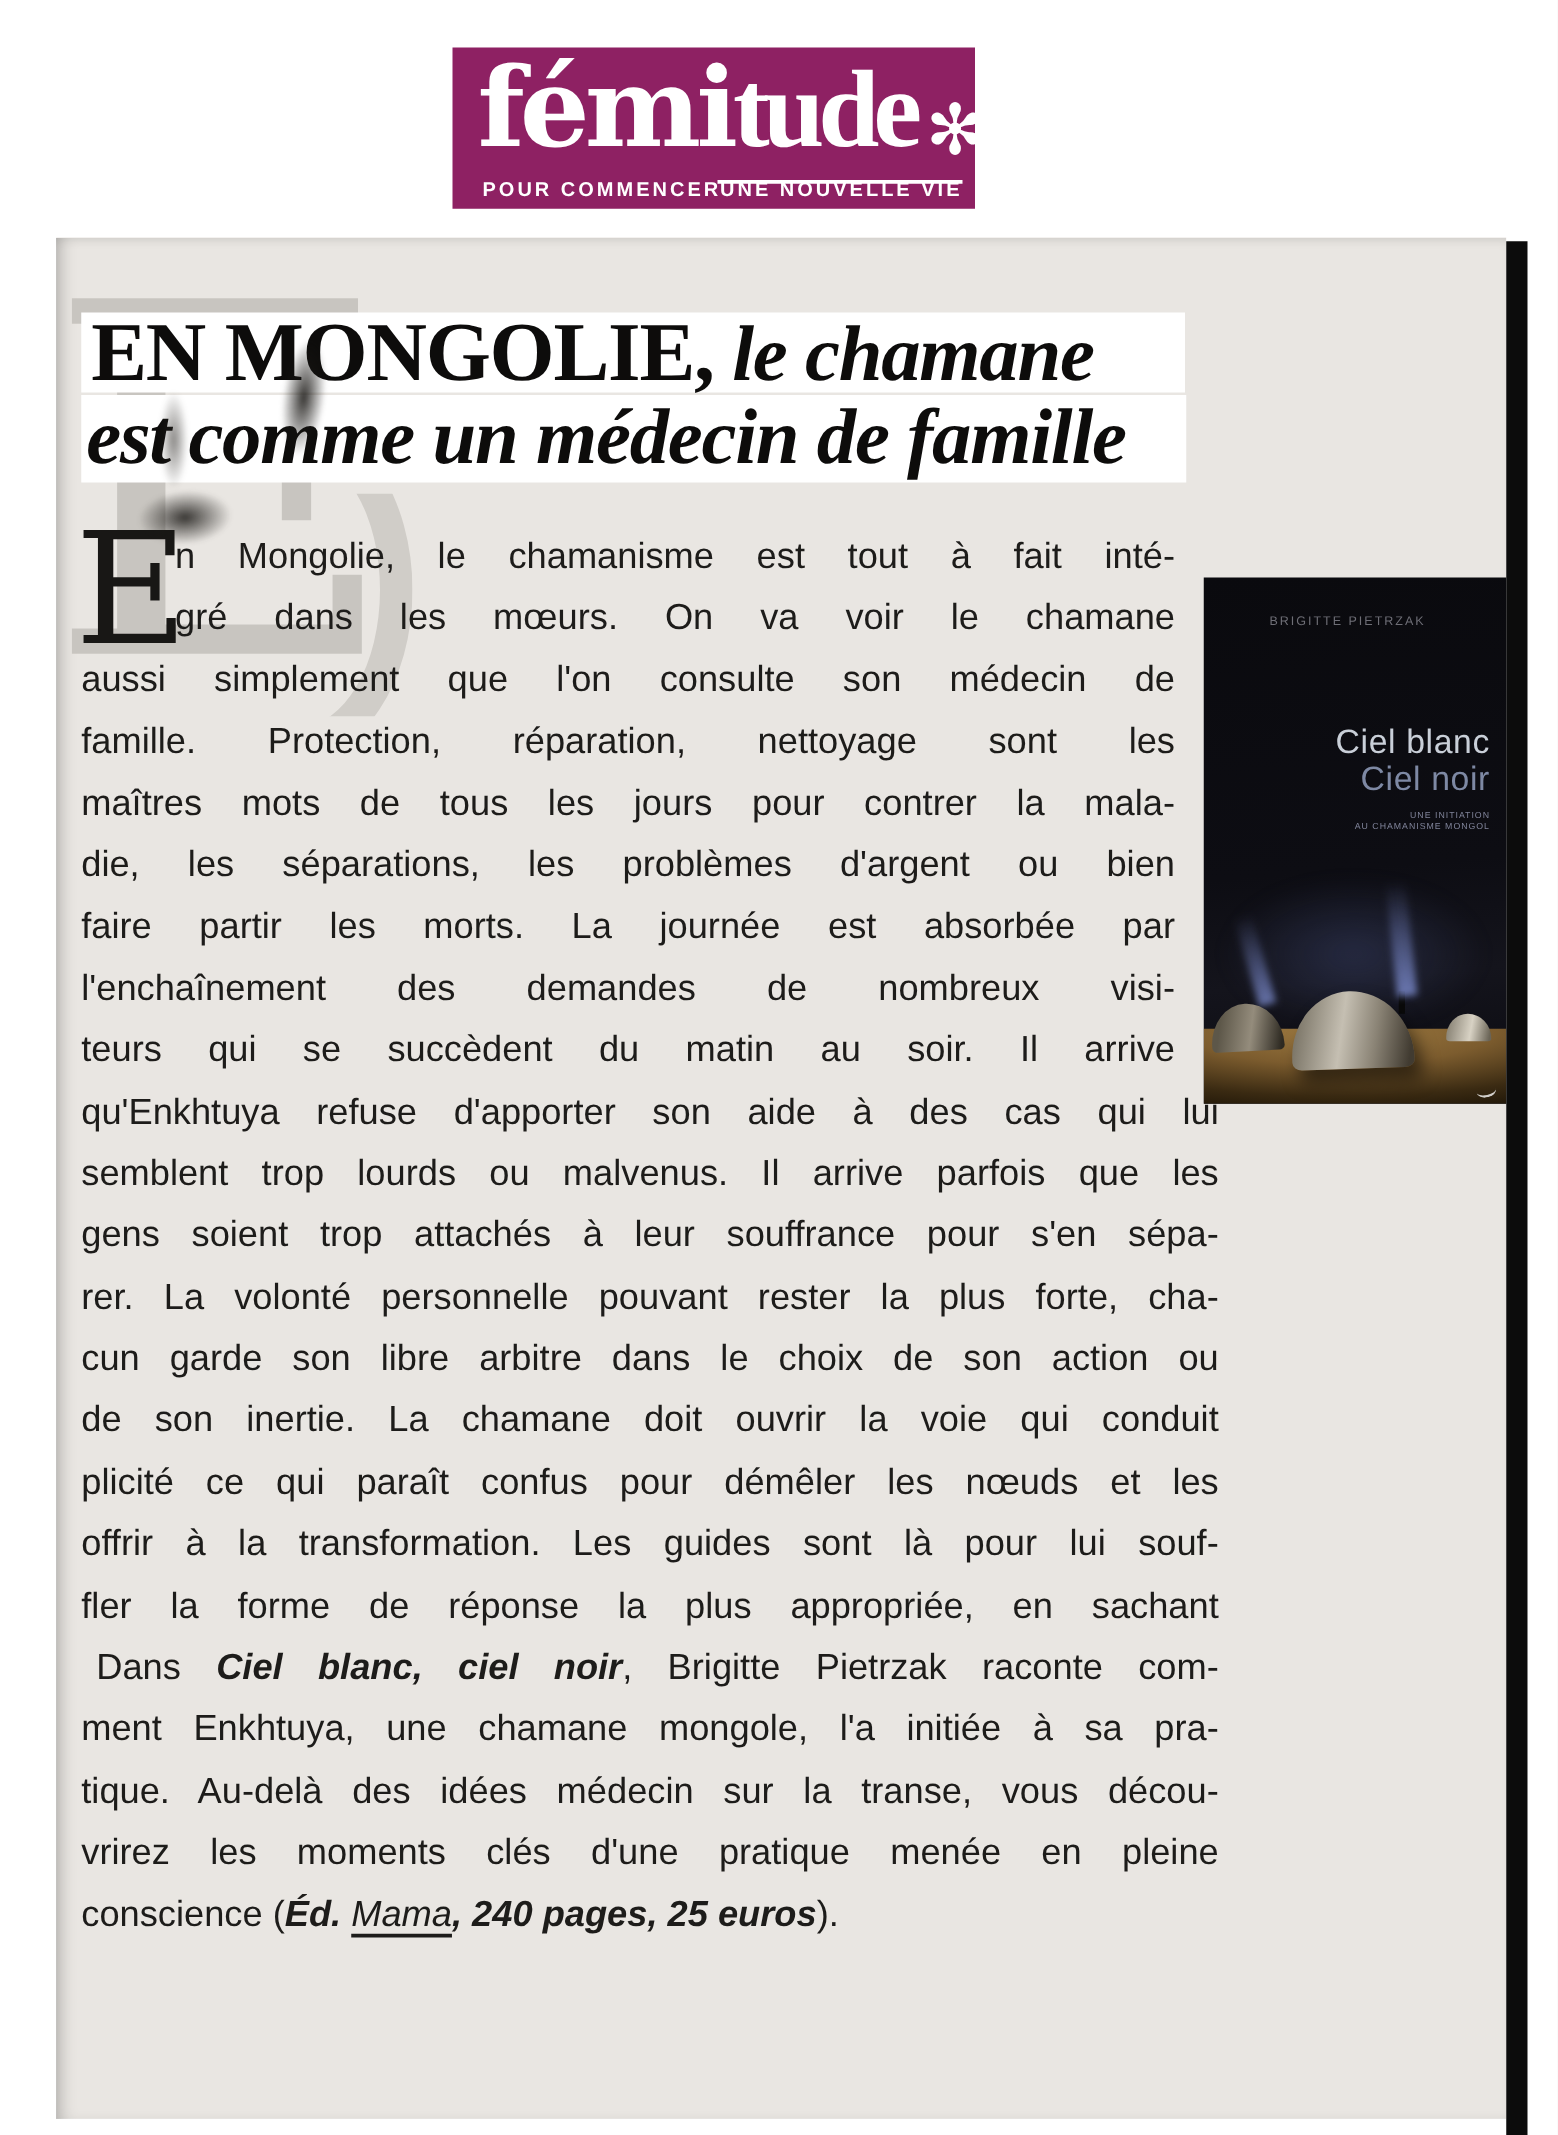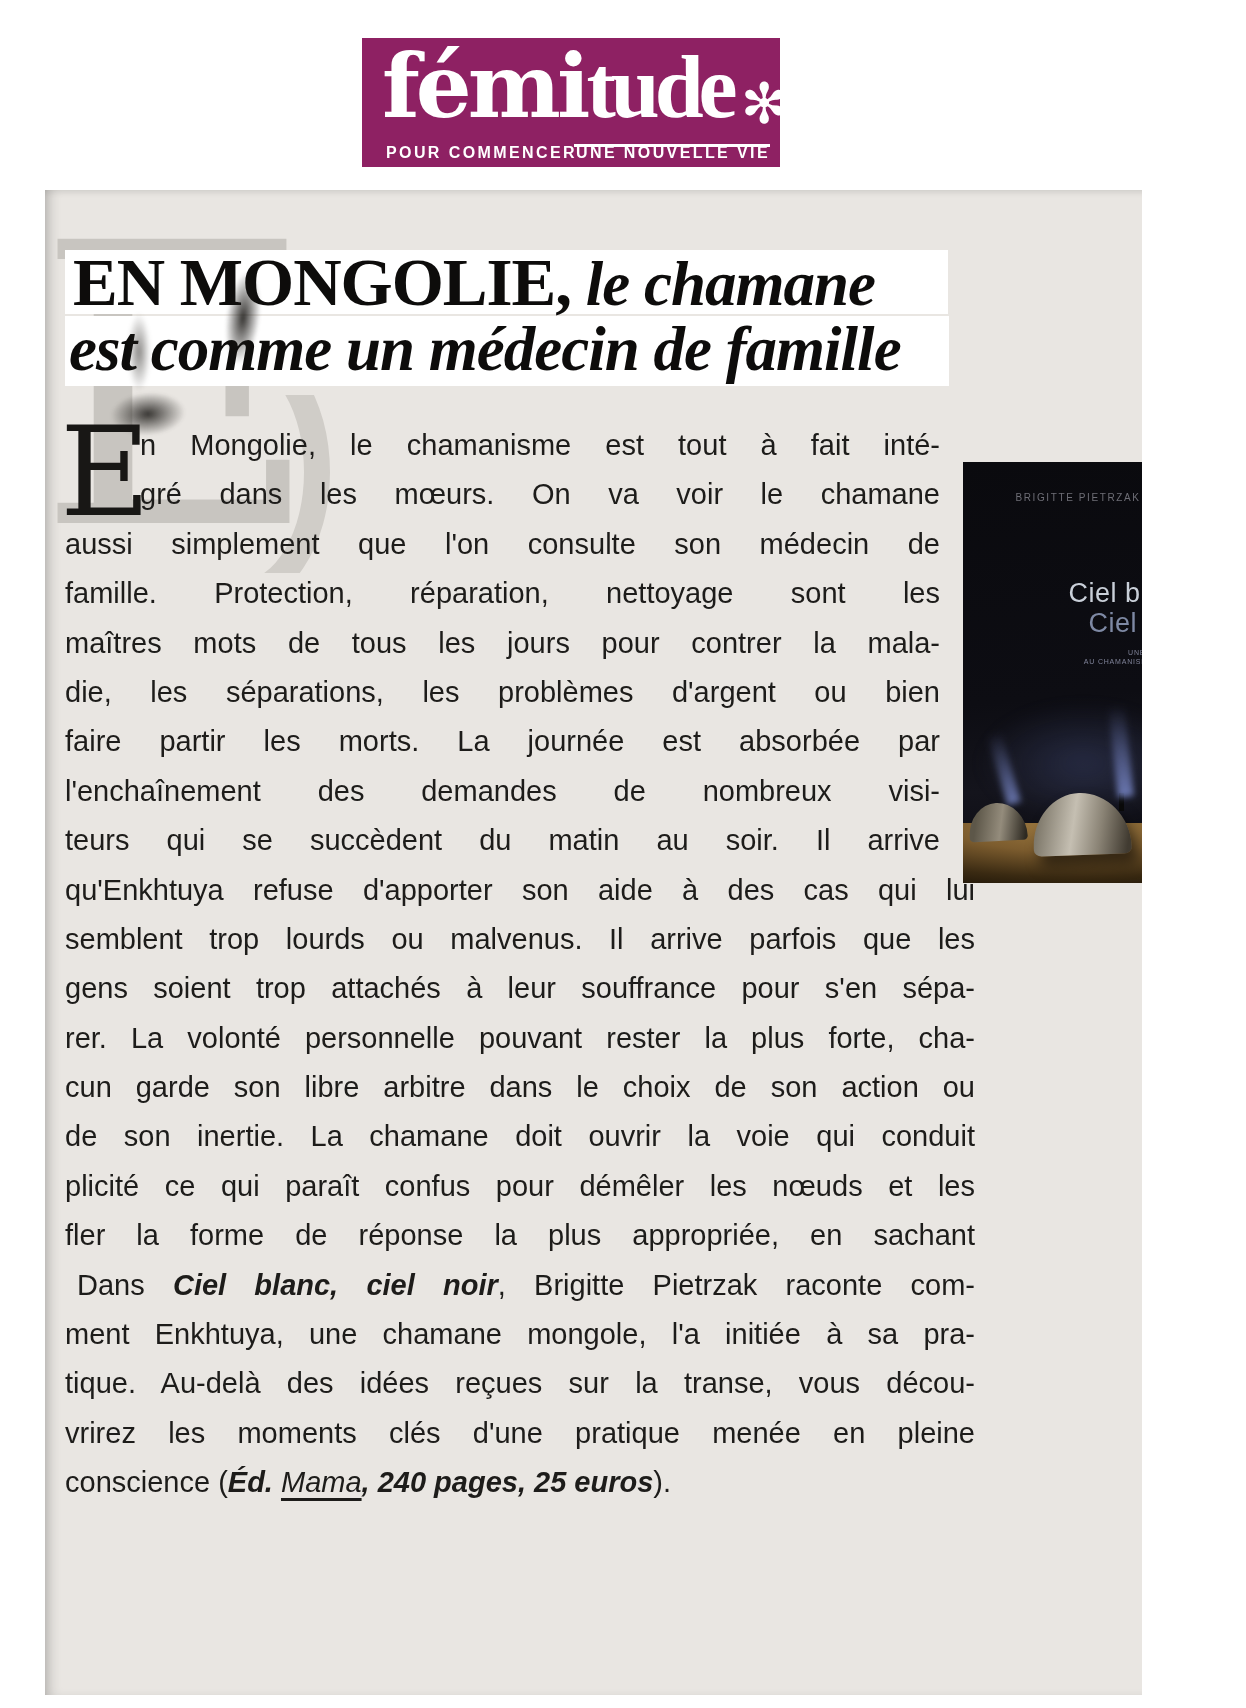--- a/index.html
+++ b/index.html
@@ -1,16 +1,16 @@
 <!DOCTYPE html>
 <html><head>
 <meta charset="utf-8">
 <style>
   html,body{margin:0;padding:0;background:#ffffff;}
-  #canvas{position:relative;width:1142px;height:1708px;background:#ffffff;overflow:hidden;
+  #canvas{position:relative;width:1246px;height:1708px;background:#ffffff;overflow:hidden;
           font-family:"Liberation Sans",sans-serif;}
 
   
   .masthead{position:absolute;left:362px;top:38px;width:418px;height:129px;background:#8e2163;z-index:5;}
   .masthead-title{position:absolute;left:20px;top:-12px;white-space:nowrap;color:#ffffff;
                   font-family:"DejaVu Serif","Liberation Serif",serif;font-weight:bold;
                   font-size:88px;letter-spacing:-4px;line-height:120px;}
   .mh-part2{font-family:"Liberation Serif",serif;font-weight:bold;letter-spacing:-5px;}
   .mh-flower{display:inline-block;font-size:56px;letter-spacing:0;vertical-align:-6px;margin-left:8px;
              font-family:"DejaVu Sans",sans-serif;}
@@ -136,24 +136,25 @@
     <div class="ln narrow">faire partir les morts. La journée est absorbée par</div>
     <div class="ln narrow">l'enchaînement des demandes de nombreux visi-</div>
     <div class="ln narrow">teurs qui se succèdent du matin au soir. Il arrive</div>
     <div class="ln full">qu'Enkhtuya refuse d'apporter son aide à des cas qui lui</div>
     <div class="ln full">semblent trop lourds ou malvenus. Il arrive parfois que les</div>
     <div class="ln full">gens soient trop attachés à leur souffrance pour s'en sépa-</div>
     <div class="ln full">rer. La volonté personnelle pouvant rester la plus forte, cha-</div>
     <div class="ln full">cun garde son libre arbitre dans le choix de son action ou</div>
     <div class="ln full">de son inertie. La chamane doit ouvrir la voie qui conduit</div>
     <div class="ln full">plicité ce qui paraît confus pour démêler les nœuds et les</div>
+    <div class="ln full">offrir à la transformation. Les guides sont là pour lui souf-</div>
     <div class="ln full">fler la forme de réponse la plus appropriée, en sachant</div>
     <div class="ln full pindent"><span>Dans </span><span class="it">Ciel blanc, ciel noir</span><span>, Brigitte Pietrzak raconte com-</span></div>
     <div class="ln full">ment Enkhtuya, une chamane mongole, l'a initiée à sa pra-</div>
-    <div class="ln full">tique. Au-delà des idées reçues sur la transe, vous décou-</div>
+    <div class="ln full">tique. Au-delà des idées médecin sur la transe, vous décou-</div>
     <div class="ln full">vrirez les moments clés d'une pratique menée en pleine</div>
     <div class="ln full last"><span>conscience (</span><span class="it">Éd. </span><span class="itu">Mama</span><span class="it">, 240 pages, 25 euros</span><span>).</span></div>
   </div>
 
   <div class="cover">
     <div class="cover-author">BRIGITTE PIETRZAK</div>
     <div class="cover-title">
       <div class="ct1">Ciel blanc</div>
       <div class="ct2">Ciel noir</div>
     </div>

